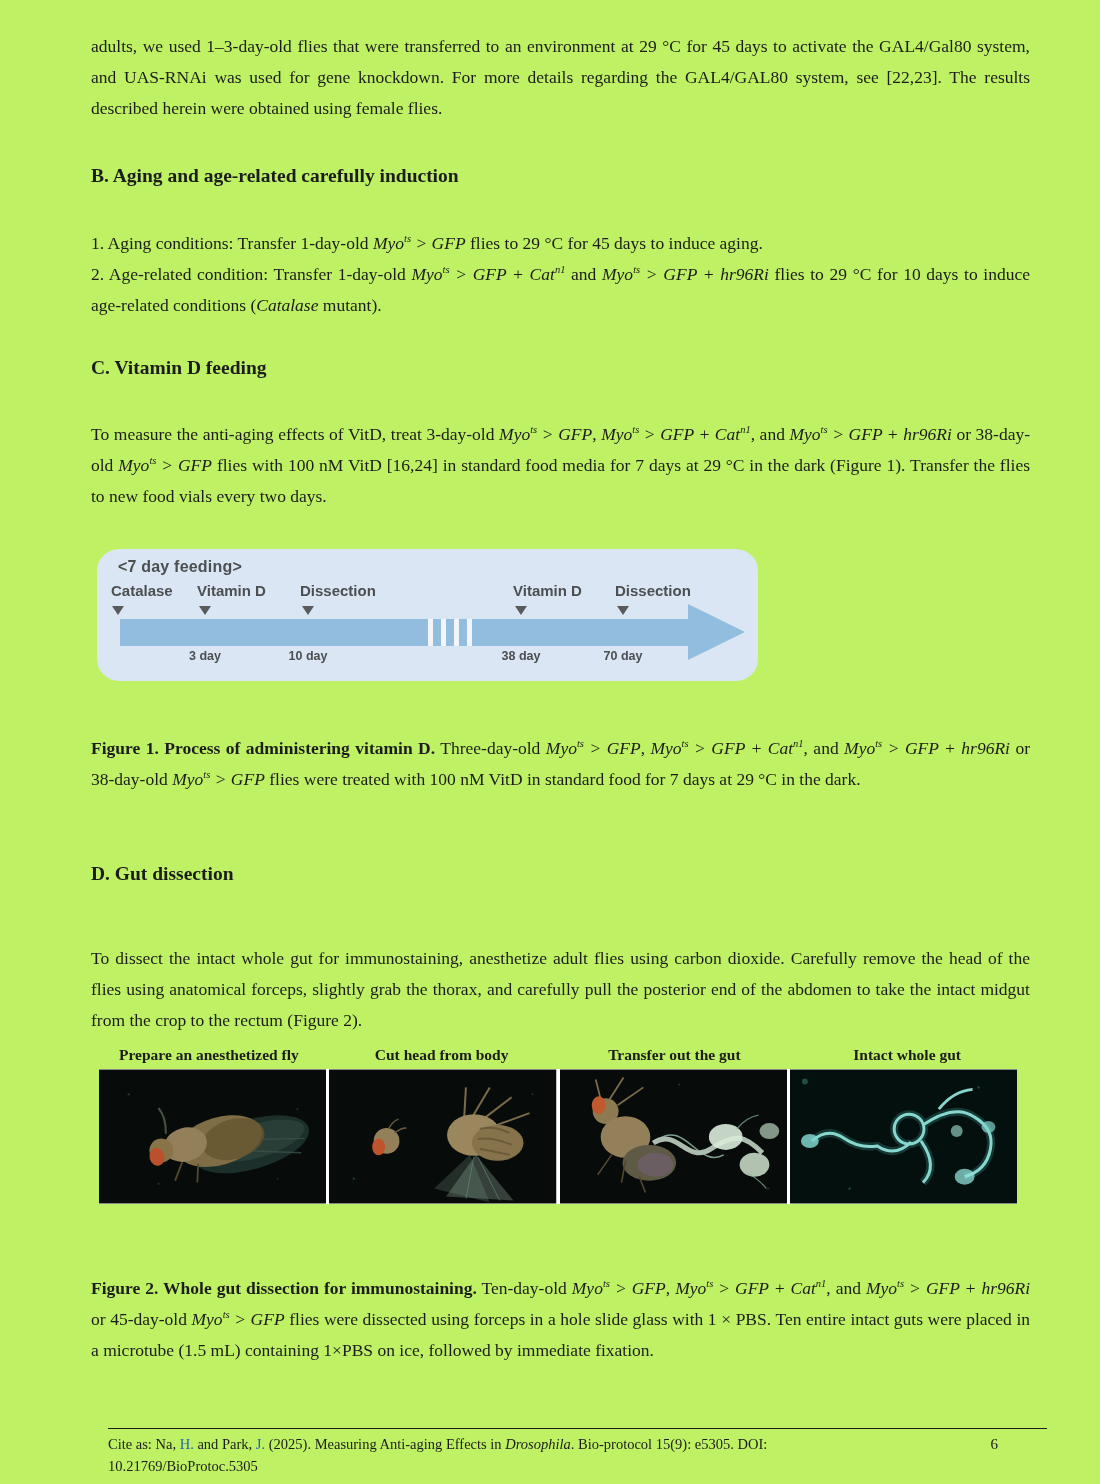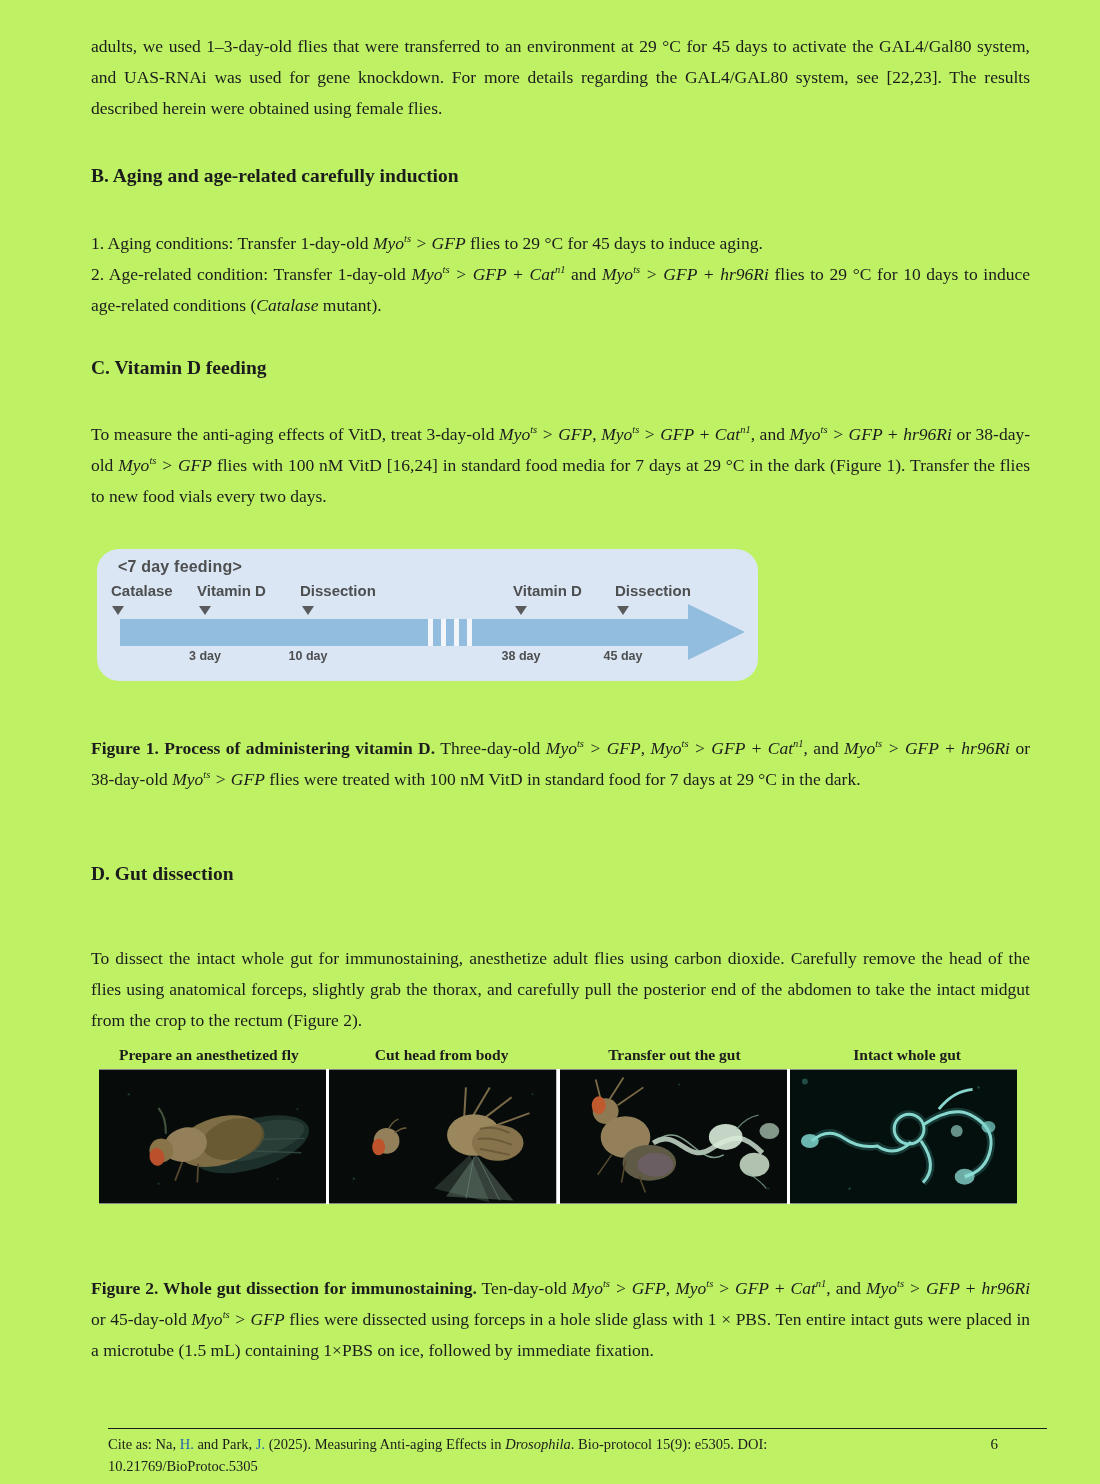--- a/index.html
+++ b/index.html
@@ -93,21 +93,21 @@
     <div class="tl-tri" style="left:520px"></div>
 
     <div class="tl-bar-seg" style="left:23px;width:300px"></div>
     <div class="tl-stripes" style="left:323px;width:58px"></div>
     <div class="tl-bar-seg" style="left:381px;width:210px"></div>
     <div class="tl-arrowhead"></div>
 
     <div class="tl-day" style="left:80px">3 day</div>
     <div class="tl-day" style="left:183px">10 day</div>
     <div class="tl-day" style="left:396px">38 day</div>
-    <div class="tl-day" style="left:498px">45 day</div>
+    <div class="tl-day" style="left:498px">70 day</div>
   </div>
 
   <p class="abs body-text pos-f1cap"><span style="font-weight: bold;">Figure 1. Process of administering vitamin D.</span> Three-day-old <span style="font-style: italic;">Myo</span><sup style="font-style: italic;">ts</sup><span style="font-style: italic;"> &gt; GFP</span>, <span style="font-style: italic;">Myo</span><sup style="font-style: italic;">ts</sup><span style="font-style: italic;"> &gt; GFP + Cat</span><sup style="font-style: italic;">n1</sup>, and <span style="font-style: italic;">Myo</span><sup style="font-style: italic;">ts</sup><span style="font-style: italic;"> &gt; GFP + hr96Ri</span> or 38-day-old <span style="font-style: italic;">Myo</span><sup style="font-style: italic;">ts</sup><span style="font-style: italic;"> &gt; GFP</span> flies were treated with 100 nM VitD in standard food for 7 days at 29 °C in the dark.</p>
 
   <h2 class="abs heading pos-hd">D. Gut dissection</h2>
 
   <p class="abs body-text pos-gut">To dissect the intact whole gut for immunostaining, anesthetize adult flies using carbon dioxide. Carefully remove the head of the flies using anatomical forceps, slightly grab the thorax, and carefully pull the posterior end of the abdomen to take the intact midgut from the crop to the rectum (Figure 2).</p>
 
   <div class="abs fig2">
     <div class="fig2-labels">

